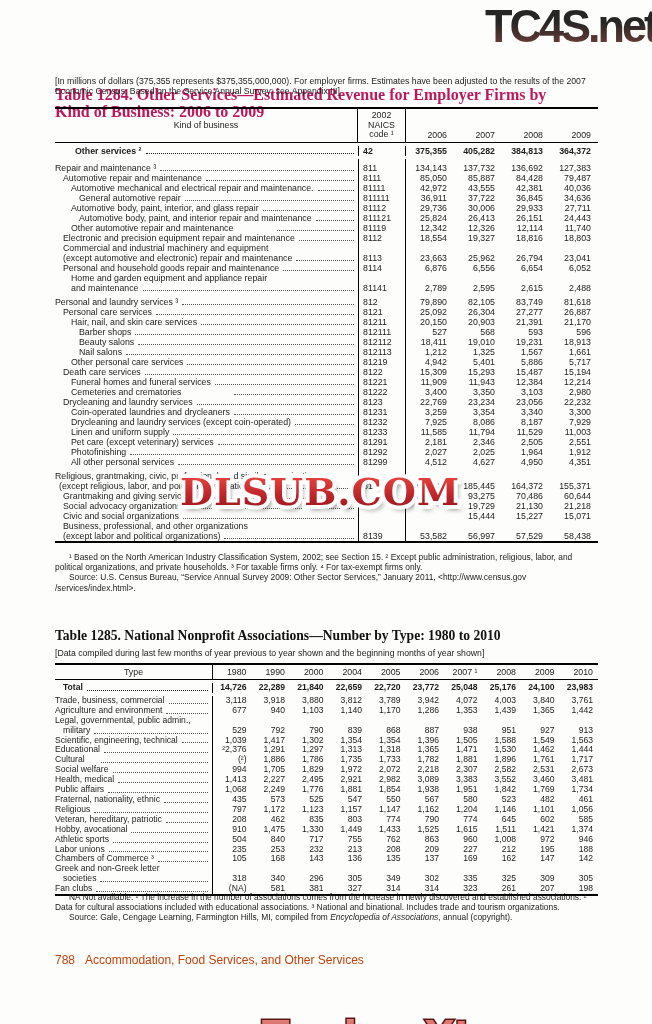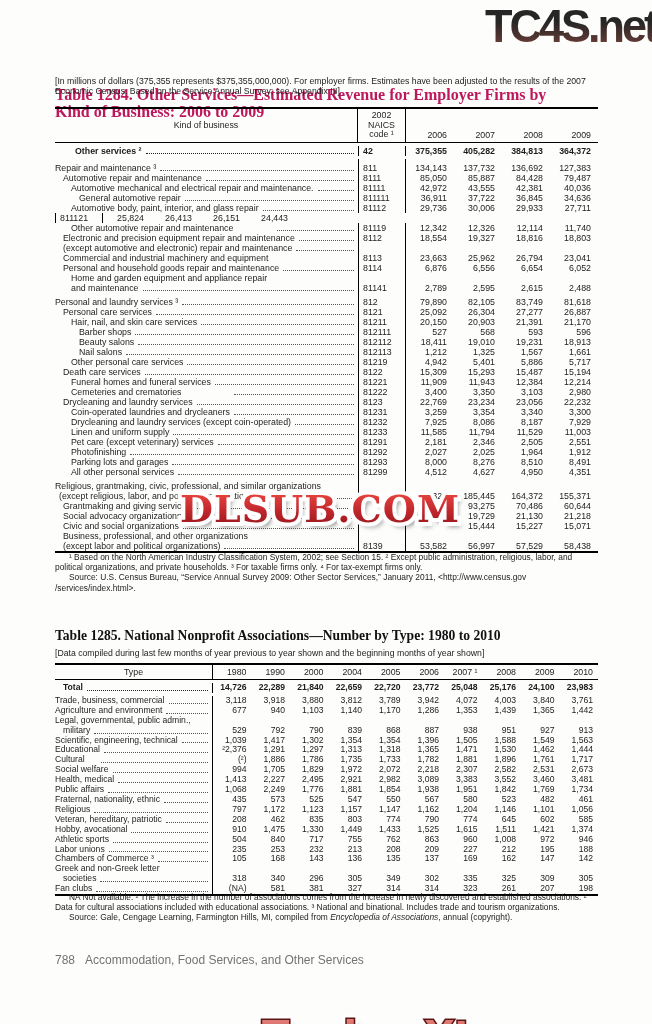--- a/index.html
+++ b/index.html
@@ -46,37 +46,37 @@
   .t5 .h-stub5{flex:1;display:flex;align-items:center;justify-content:center;font-size:8.8px;}
   .t5 .h-years5{display:flex;align-items:flex-end;border-left:1px solid #000;width:385px;}
   .t5 .h-years5 span{width:38.5px;padding:2px 5px 2px 0;text-align:right;box-sizing:border-box;}
 
   
   .fn{font-size:8.4px;line-height:10.2px;color:#1c1c1c;}
   .fn p{margin:0;text-indent:14px;}
   .it{font-style:italic;}
 
   
-  .footer-line{display:flex;gap:10px;font-size:12px;color:#737373;}
+  .footer-line{display:flex;gap:10px;font-size:12px;color:#c2410c;}
   .census{font-size:8.4px;color:#2e2e2e;text-align:right;}
 
   
   .wm{position:absolute;font-weight:bold;white-space:nowrap;pointer-events:none;}
   .wm-top{right:-4px;top:0px;font-size:45px;letter-spacing:-3px;transform:scaleY(1.04);
           font-family:"Liberation Sans",sans-serif;
           background:linear-gradient(180deg,#161616 42%,#4a2723 74%,#9a4a3c 100%);
           -webkit-background-clip:text;background-clip:text;color:transparent;opacity:.93;}
   .wm-stack{display:inline-block;position:relative;}
   .wm-stack .back{position:absolute;left:0;top:0;color:#fff;
                   -webkit-text-stroke:8px #ffffff;text-shadow:4px 5px 4px rgba(70,70,70,.55);}
   .wm-stack .mid{position:absolute;left:0;top:0;color:#5a1512;-webkit-text-stroke:3px #5a1512;}
   .wm-stack .front{position:relative;
                    background:linear-gradient(180deg,#ef4a40 8%,#c1272d 55%,#8e1216 100%);
                    -webkit-background-clip:text;background-clip:text;color:transparent;}
-  .wm-mid{left:180px;top:486px;font-size:38px;font-family:"DejaVu Serif",serif;letter-spacing:1px;}
+  .wm-mid{left:180px;top:469px;font-size:38px;font-family:"DejaVu Serif",serif;letter-spacing:1px;}
   .wm-bot{left:262px;top:968px;font-size:40px;font-family:"DejaVu Sans",sans-serif;letter-spacing:-1px;}
   .wm-bot .front{background:linear-gradient(180deg,#e2827c 10%,#d05550 55%,#b13a36 100%);
                  -webkit-background-clip:text;background-clip:text;color:transparent;}
 </style>
 </head>
 <body>
 
 <div class="page">
 
   
@@ -200,20 +200,26 @@
           </div>
           <div class="code">81112</div>
           <div class="vals">
             <span>29,736</span>
             <span>30,006</span>
             <span>29,933</span>
             <span>27,711</span>
           </div>
         </div>
         <div class="r">
+          <div class="lbl">
+            <div class="ln" style="padding-left: 24px;">
+              <span class="txt">Automotive body, paint, and interior repair and maintenance</span>
+              <span class="leader"></span>
+            </div>
+          </div>
           <div class="code">811121</div>
           <div class="vals">
             <span>25,824</span>
             <span>26,413</span>
             <span>26,151</span>
             <span>24,443</span>
           </div>
         </div>
         <div class="r">
           <div class="lbl">
@@ -241,25 +247,25 @@
           <div class="vals">
             <span>18,554</span>
             <span>19,327</span>
             <span>18,816</span>
             <span>18,803</span>
           </div>
         </div>
         <div class="r">
           <div class="lbl">
             <div class="ln" style="padding-left: 8px;">
+              <span class="txt">Commercial and industrial machinery and equipment</span>
+            </div>
+            <div class="ln" style="padding-left: 8px;">
               <span class="txt">(except automotive and electronic) repair and maintenance</span>
               <span class="leader"></span>
-            </div>
-            <div class="ln" style="padding-left: 8px;">
-              <span class="txt">Commercial and industrial machinery and equipment</span>
             </div>
           </div>
           <div class="code">8113</div>
           <div class="vals">
             <span>23,663</span>
             <span>25,962</span>
             <span>26,794</span>
             <span>23,041</span>
           </div>
         </div>
@@ -537,35 +543,20 @@
               <span class="txt">Photofinishing</span>
               <span class="leader"></span>
             </div>
           </div>
           <div class="code">81292</div>
           <div class="vals">
             <span>2,027</span>
             <span>2,025</span>
             <span>1,964</span>
             <span>1,912</span>
-          </div>
-        </div>
-        <div class="r">
-          <div class="lbl">
-            <div class="ln" style="padding-left: 16px;">
-              <span class="txt">Parking lots and garages</span>
-              <span class="leader"></span>
-            </div>
-          </div>
-          <div class="code">81293</div>
-          <div class="vals">
-            <span>8,000</span>
-            <span>8,276</span>
-            <span>8,510</span>
-            <span>8,491</span>
           </div>
         </div>
         <div class="r">
           <div class="lbl">
             <div class="ln" style="padding-left: 16px;">
               <span class="txt">All other personal services</span>
               <span class="leader"></span>
             </div>
           </div>
           <div class="code">81299</div>

